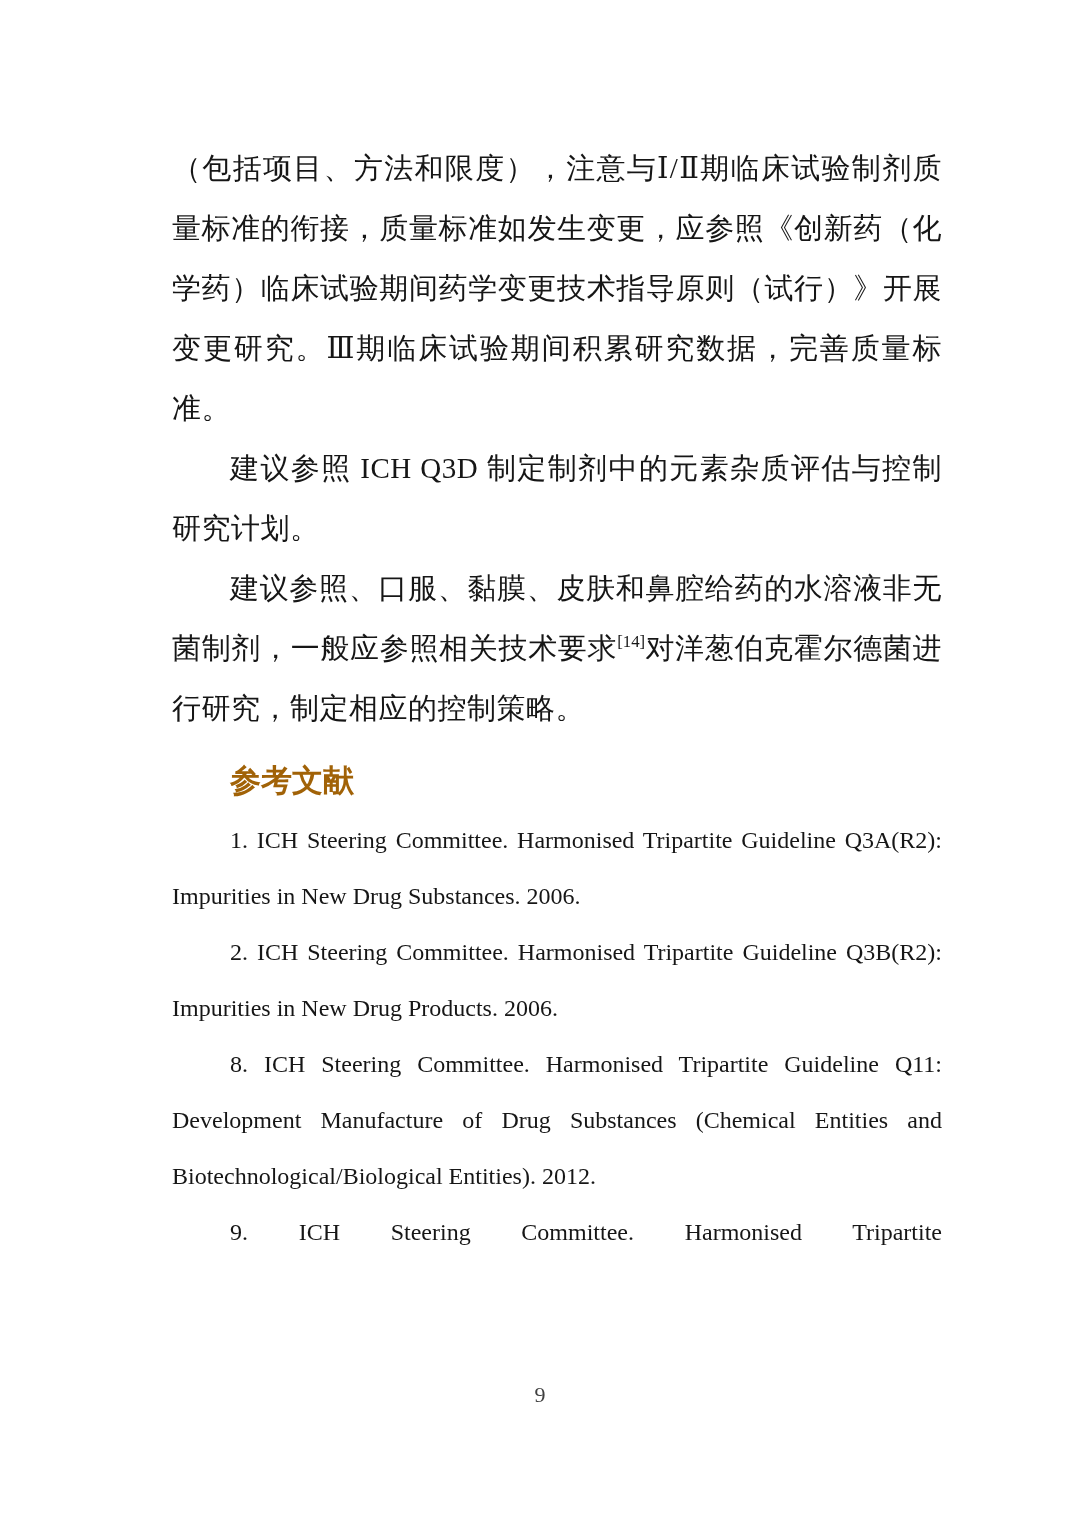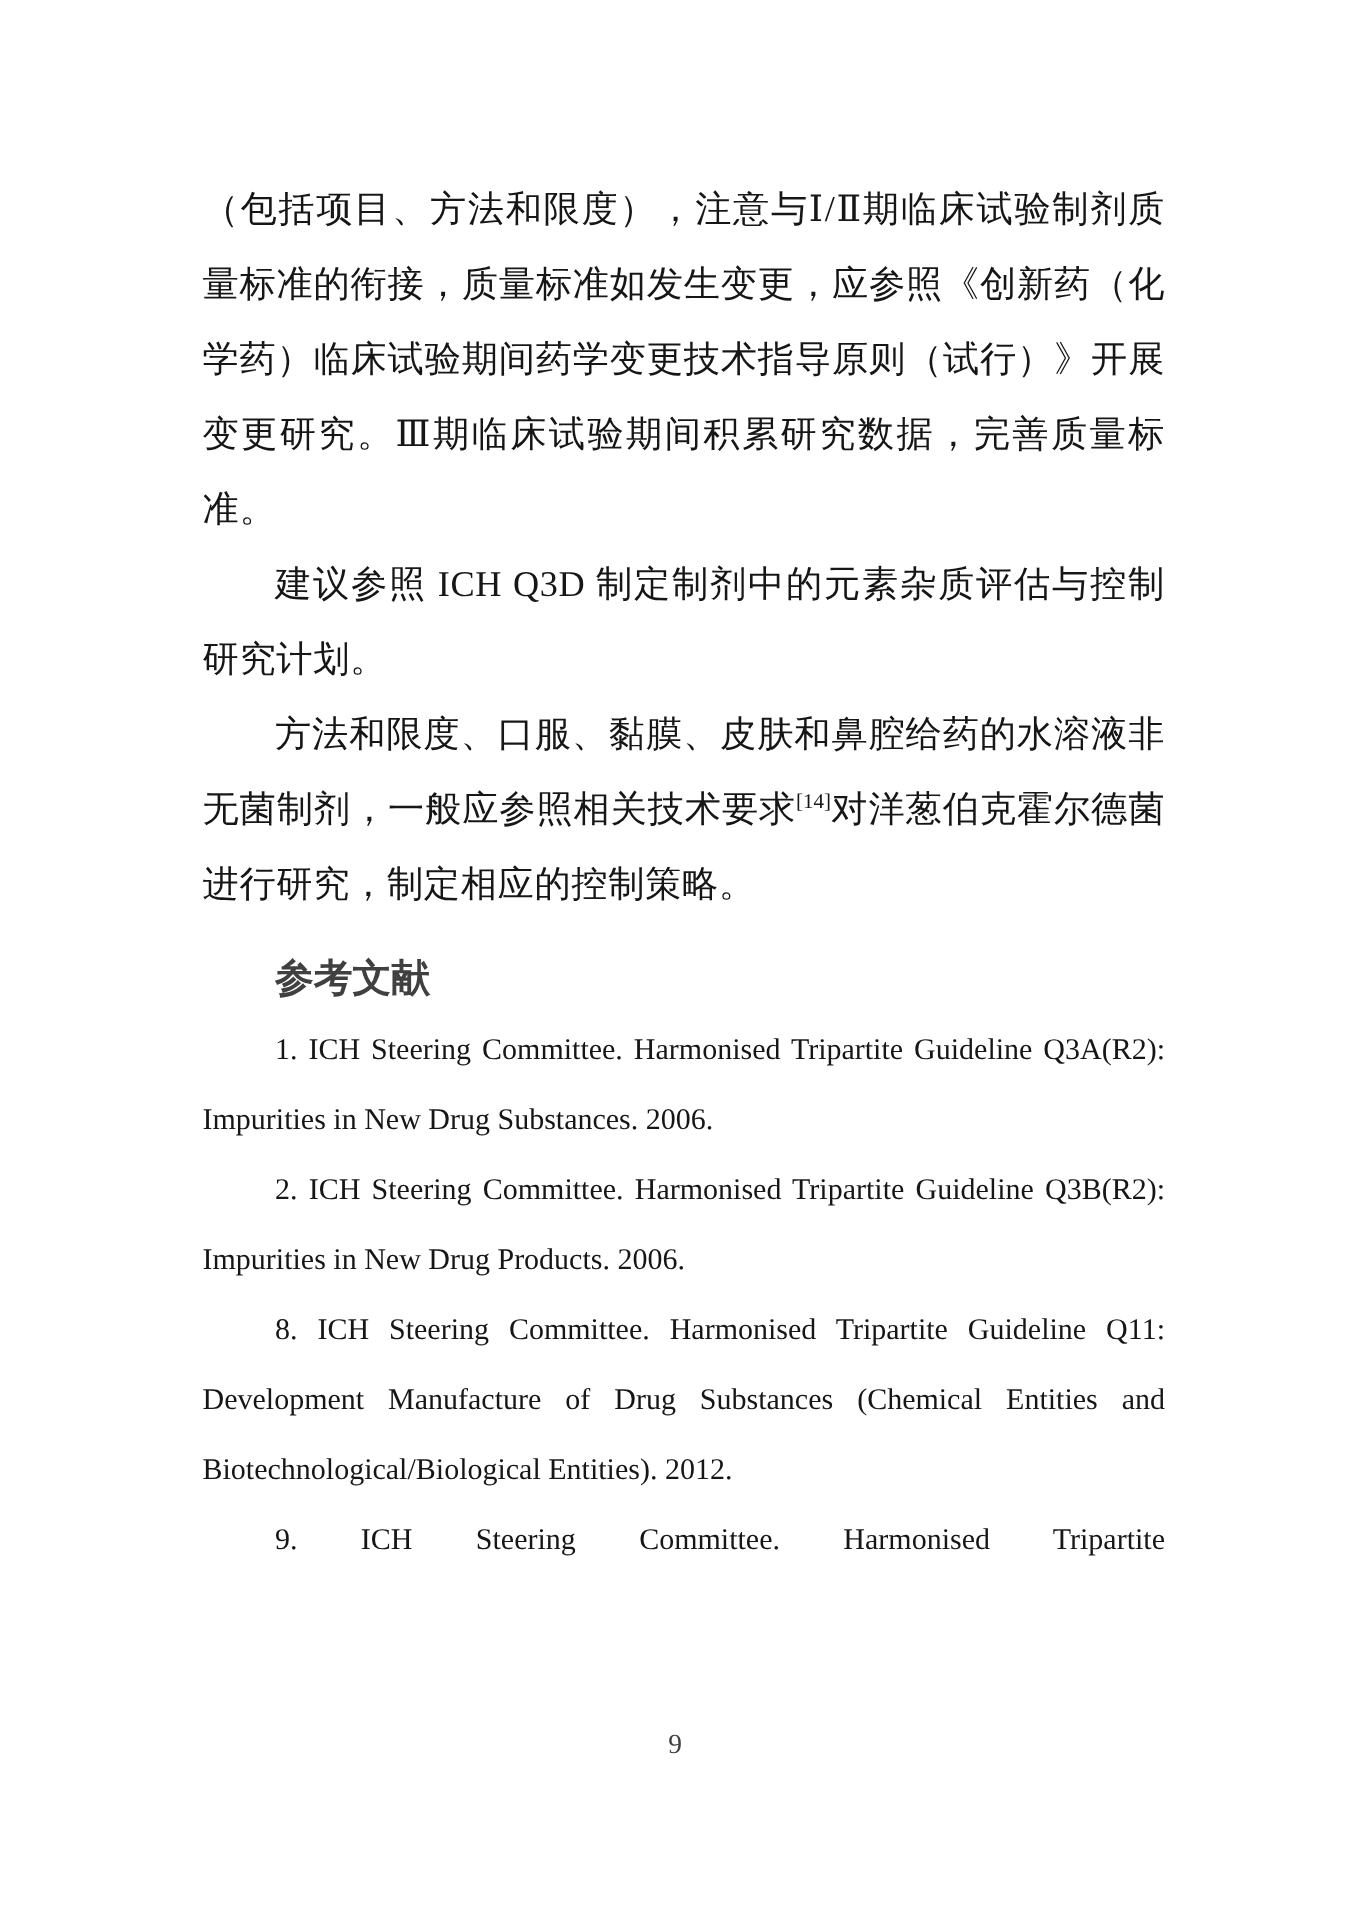--- a/index.html
+++ b/index.html
@@ -10,21 +10,21 @@
   .page {
     position: relative;
     width: 1080px;
     height: 1527px;
     margin: 0 auto;
     background: #ffffff;
     overflow: hidden;
   }
   .content {
     position: absolute;
-    left: 162px;
+    left: 172px;
     top: 138px;
     width: 770px;
     color: #161616;
   }
   .para {
     margin: 0;
     font-family: "Liberation Serif", "DejaVu Serif", serif;
     font-size: 29px;
     line-height: 60px;
     text-align: justify;
@@ -35,26 +35,26 @@
   }
   .cite-sup {
     font-size: 0.58em;
     vertical-align: super;
     line-height: 0;
     letter-spacing: 0;
     margin-top: 47px;
   }
   .ref-heading {
     margin: 16px 0 0 0;
-    font-family: Liberation Serif, serif;
+    font-family: Liberation Mono, monospace;
     font-weight: 700;
     font-size: 31px;
     line-height: 58px;
     text-indent: 58px;
-    color: #404040;
+    color: #a16207;
   }
   .ref {
     margin: 0;
     font-family: "Liberation Serif", "DejaVu Serif", serif;
     font-size: 24px;
     line-height: 56px;
     text-align: justify;
     text-indent: 58px;
   }
   .ref.force-last-justify {
@@ -74,21 +74,21 @@
 </head>
 <body>
 
 <div class="page">
   <div class="content">
 
     <p class="para">（包括项目、方法和限度），注意与Ⅰ/Ⅱ期临床试验制剂质量标准的衔接，质量标准如发生变更，应参照《创新药（化学药）临床试验期间药学变更技术指导原则（试行）》开展变更研究。Ⅲ期临床试验期间积累研究数据，完善质量标准。</p>
 
     <p class="para indent">建议参照 ICH Q3D 制定制剂中的元素杂质评估与控制研究计划。</p>
 
-    <p class="para indent"><span>方法和限度、口服、黏膜、皮肤和鼻腔给药的水溶液非无菌制剂，一般应参照相关技术要求</span><sup class="cite-sup">[14]</sup><span>对洋葱伯克霍尔德菌进行研究，制定相应的控制策略。</span></p>
+    <p class="para indent"><span>建议参照、口服、黏膜、皮肤和鼻腔给药的水溶液非无菌制剂，一般应参照相关技术要求</span><sup class="cite-sup">[14]</sup><span>对洋葱伯克霍尔德菌进行研究，制定相应的控制策略。</span></p>
 
     <h2 class="ref-heading">参考文献</h2>
 
     <p class="ref">1. ICH Steering Committee. Harmonised Tripartite Guideline Q3A(R2): Impurities in New Drug Substances. 2006.</p>
 
     <p class="ref">2. ICH Steering Committee. Harmonised Tripartite Guideline Q3B(R2): Impurities in New Drug Products. 2006.</p>
 
 
     <p class="ref">8. ICH Steering Committee. Harmonised Tripartite Guideline Q11: Development Manufacture of Drug Substances (Chemical Entities and Biotechnological/Biological Entities). 2012.</p>
 

